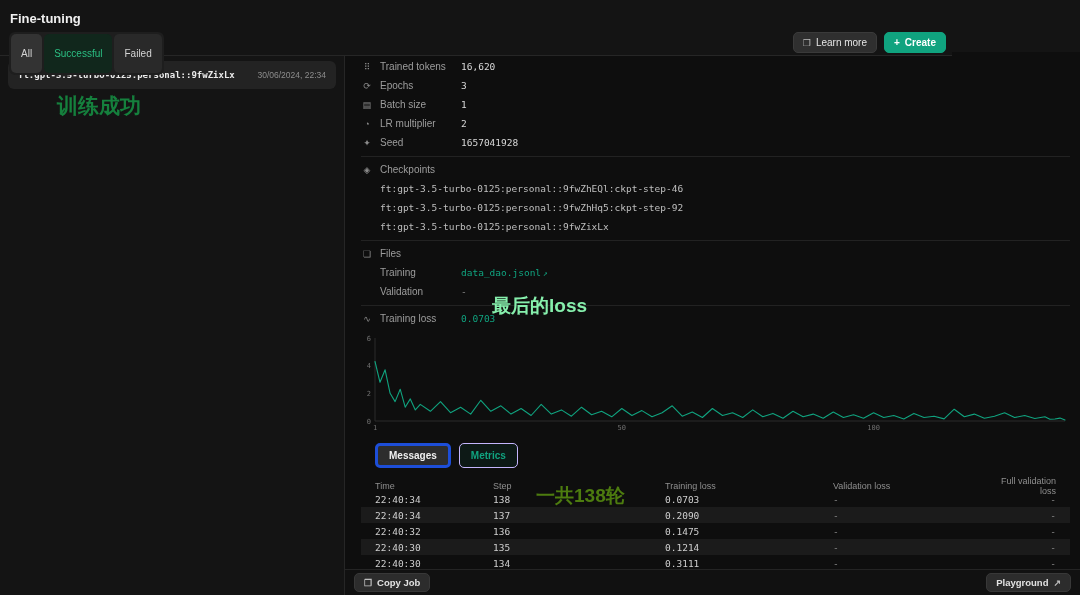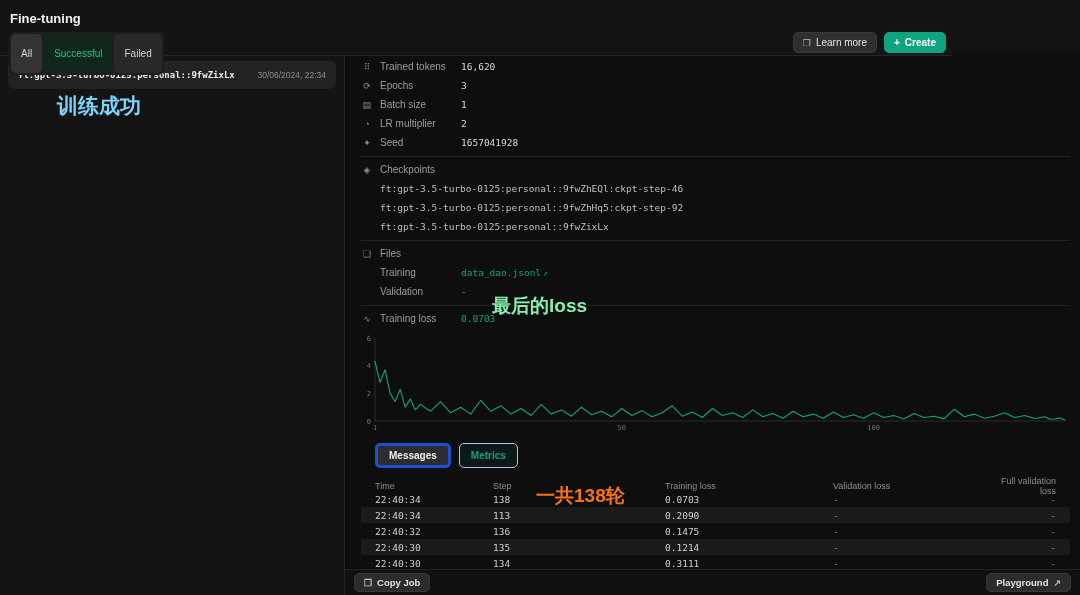--- a/index.html
+++ b/index.html
@@ -207,21 +207,21 @@
     <div class="t-body">
       <div class="t-row">
         <span>22:40:34</span>
         <span>138</span>
         <span>0.0703</span>
         <span class="dash">-</span>
         <span class="c-right dash">-</span>
       </div>
       <div class="t-row">
         <span>22:40:34</span>
-        <span>113</span>
+        <span>137</span>
         <span>0.2090</span>
         <span class="dash">-</span>
         <span class="c-right dash">-</span>
       </div>
       <div class="t-row">
         <span>22:40:32</span>
         <span>136</span>
         <span>0.1475</span>
         <span class="dash">-</span>
         <span class="c-right dash">-</span>
@@ -248,15 +248,15 @@
       <span class="bi">❐</span>
       <span>Copy Job</span>
     </button>
     <button class="f-btn">
       <span>Playground</span>
       <span class="bi">↗</span>
     </button>
   </footer>
 </main>
 
-<div class="ann ann-success" style="color: #7dd3fc;">训练成功</div>
+<div class="ann ann-success" style="color: #15803d;">训练成功</div>
 <div class="ann ann-loss" style="color: #86efac;">最后的loss</div>
-<div class="ann ann-steps" style="color: #f97316;">一共138轮</div>
+<div class="ann ann-steps" style="color: #4d7c0f;">一共138轮</div>
 
 </body></html>

